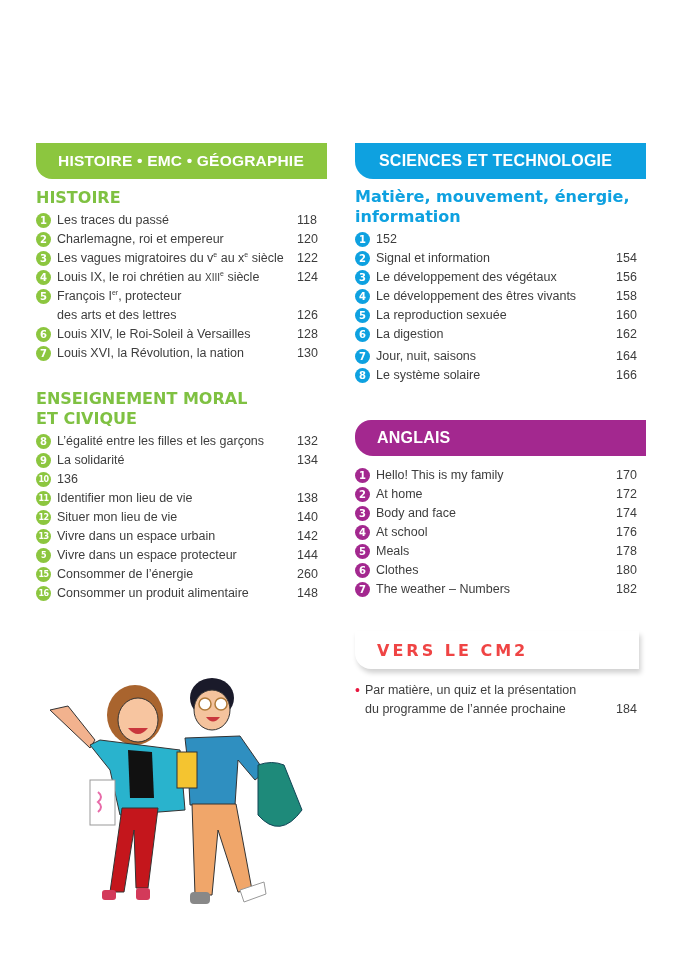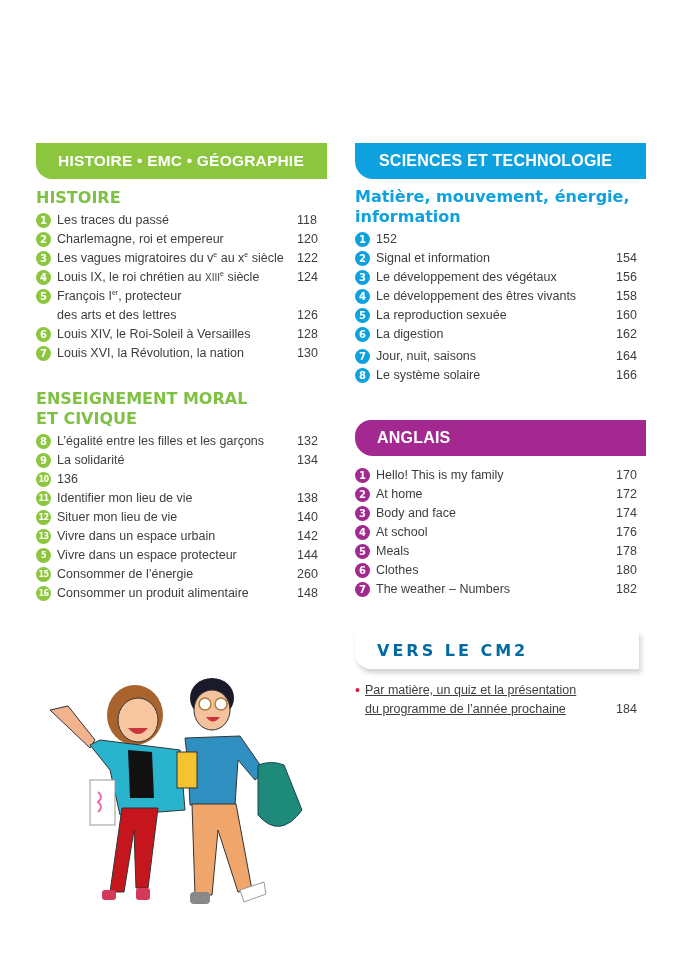--- a/index.html
+++ b/index.html
@@ -37,21 +37,21 @@
   .bg-purple { background: #a3288f; }
   .lbl { flex: 1 1 auto; }
   .pg { flex: 0 0 auto; width: 30px; }
   sup { font-size: 7px; vertical-align: 5px; line-height: 0; }
   .sc { font-size: 10px; }
 
   .vers-band {
     height: 38px; background: #fff; border-radius: 0 0 0 16px;
     box-shadow: 2px 4px 5px rgba(0,0,0,0.18);
     display: flex; align-items: center; padding-left: 22px;
-    color: #0369a1; font-weight: bold; font-size: 16px; letter-spacing: 3px;
+    color: #ef4444; font-weight: bold; font-size: 16px; letter-spacing: 3px;
     font-family: "DejaVu Sans", sans-serif;
   }
   .bullet { color: #e8173f; width: 8px; flex: 0 0 auto; font-size: 14px; line-height: 19px; }
   .illus { position: absolute; left: 40px; top: 670px; width: 280px; height: 250px; }
 </style>
 </head>
 <body>
 
 <div class="col col-left">
   <div class="band band-green">HISTOIRE • EMC • GÉOGRAPHIE</div>
@@ -240,21 +240,21 @@
     <li class="item">
       <span class="badge bg-purple">7</span>
       <span class="lbl">The weather – Numbers</span>
       <span class="pg">182</span>
     </li>
   </ul>
 
   <div class="vers-band" style="margin-top:32px;width:262px;">VERS LE CM2</div>
   <div class="item" style="margin-top:12px;">
     <span class="bullet">•</span>
-    <span class="lbl" style="padding-left:2px;text-decoration:underline;"><span>Par matière, un quiz et la présentation</span><br><span>du programme de l’année prochaine</span></span>
+    <span class="lbl" style="padding-left:2px;"><span>Par matière, un quiz et la présentation</span><br><span>du programme de l’année prochaine</span></span>
     <span class="pg" style="align-self:flex-end;">184</span>
   </div>
 </div>
 
 <div class="illus">
   <svg width="280" height="250" viewBox="0 0 280 250" xmlns="http://www.w3.org/2000/svg">
 
     <path d="M10 40 L28 36 L55 70 L50 78 Z" fill="#f2b28e" stroke="#333" stroke-width="1"></path>
     <ellipse cx="95" cy="45" rx="28" ry="30" fill="#a9642e"></ellipse>
     <ellipse cx="98" cy="50" rx="20" ry="22" fill="#f7c5a0" stroke="#333" stroke-width="1"></ellipse>

